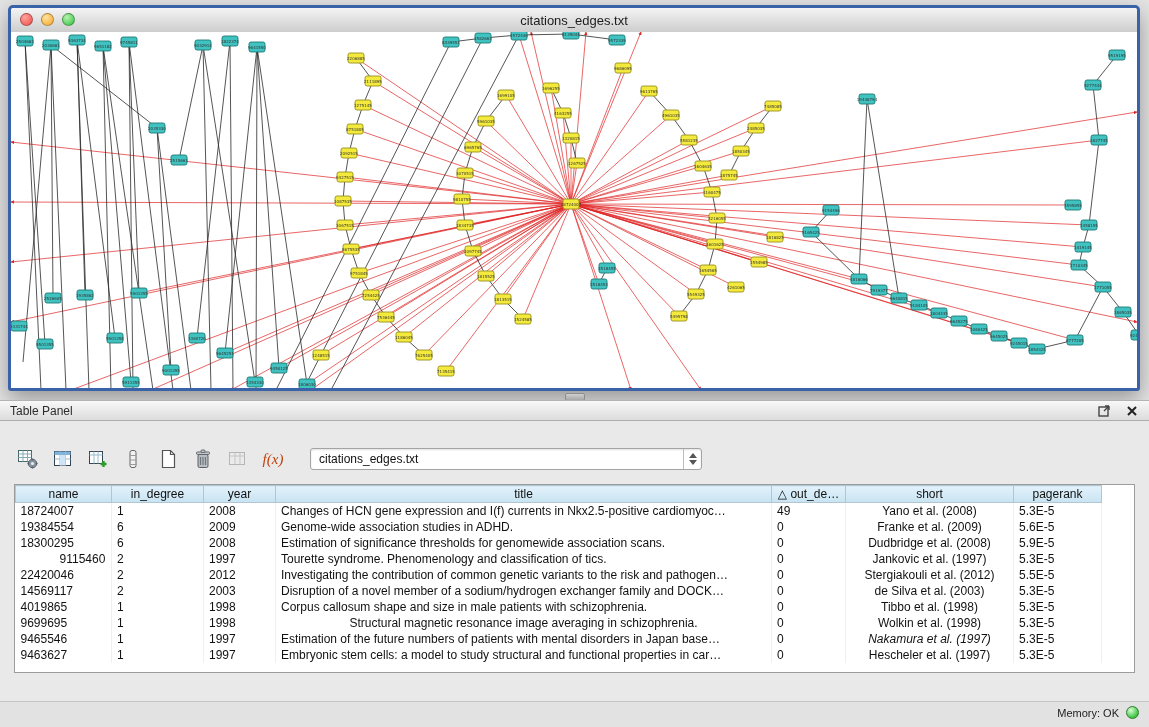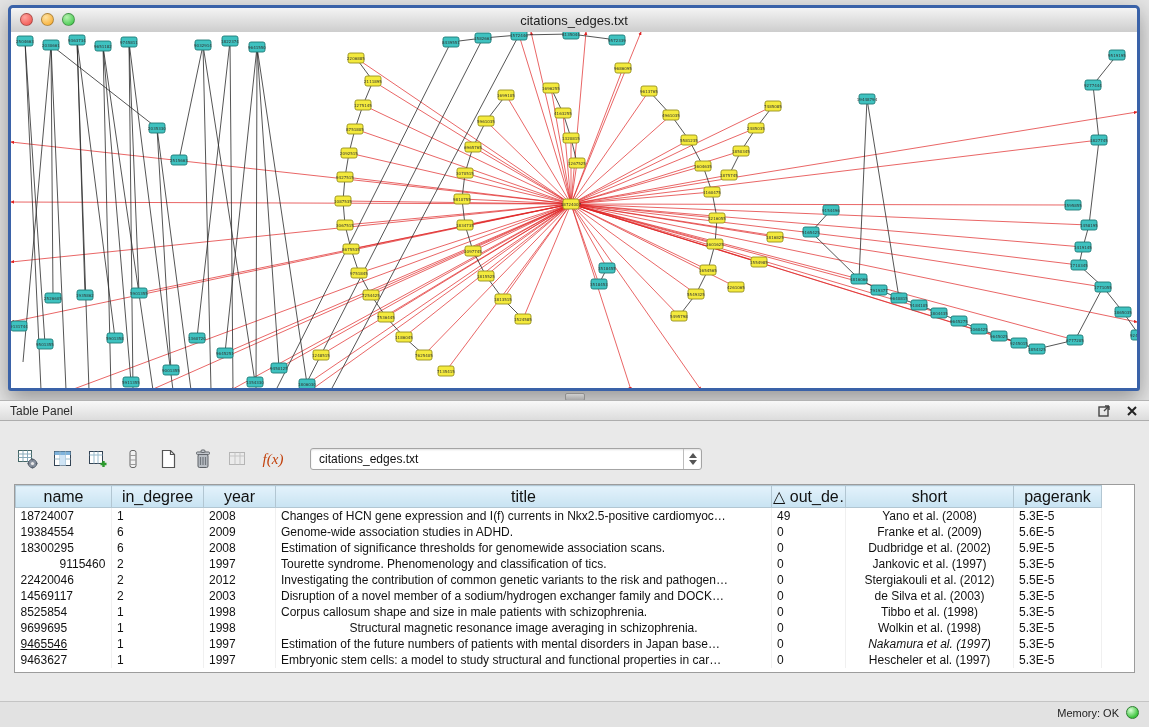--- a/index.html
+++ b/index.html
@@ -59,21 +59,21 @@
   .combo-stepper { width:17px; height:100%; border-left:1px solid #bdbdbd; display:flex; flex-direction:column; align-items:center; justify-content:center; gap:2px; }
   .arr-up { width:0; height:0; border-left:4px solid transparent; border-right:4px solid transparent; border-bottom:5px solid #555; }
   .arr-dn { width:0; height:0; border-left:4px solid transparent; border-right:4px solid transparent; border-top:5px solid #555; }
 
   .table-wrap {
     position:absolute; left:14px; top:63px; width:1121px; height:189px; box-sizing:border-box;
     background:#fff; border:1px solid #9c9c9c; overflow:hidden;
   }
   table.data { border-collapse:collapse; table-layout:fixed; width:1086px; }
   table.data th {
-    height:14px; box-sizing:border-box; font-weight:normal; font-size:16px; color:#111;
+    height:14px; box-sizing:border-box; font-weight:normal; font-size:12px; color:#111;
     background:linear-gradient(#e3f2fb,#c8e3f2); border:1px solid #b2c6d2; text-align:center;
     overflow:hidden; white-space:nowrap;
   }
   table.data td {
     height:16px; box-sizing:border-box; font-size:12px; color:#111; padding:0 5px;
     white-space:nowrap; overflow:hidden; border-right:1px solid #f0f0f0;
   }
 
   .tabs { position:absolute; left:50%; top:254px; transform:translateX(-50%); display:flex; height:20px; }
   .tab {
@@ -833,21 +833,21 @@
             <td style="text-align: left;">0</td>
             <td style="text-align: center;">Franke et al. (2009)</td>
             <td style="text-align: left;">5.6E-5</td>
           </tr>
           <tr>
             <td style="text-align: left;">18300295</td>
             <td style="text-align: left;">6</td>
             <td style="text-align: left;">2008</td>
             <td style="text-align: left;">Estimation of significance thresholds for genomewide association scans.</td>
             <td style="text-align: left;">0</td>
-            <td style="text-align: center;">Dudbridge et al. (2002)</td>
+            <td style="text-align: center;">Dudbridge et al. (2008)</td>
             <td style="text-align: left;">5.9E-5</td>
           </tr>
           <tr>
             <td style="text-align: left; padding-left: 44px;">9115460</td>
             <td style="text-align: left;">2</td>
             <td style="text-align: left;">1997</td>
             <td style="text-align: left;">Tourette syndrome. Phenomenology and classification of tics.</td>
             <td style="text-align: left;">0</td>
             <td style="text-align: center;">Jankovic et al. (1997)</td>
             <td style="text-align: left;">5.3E-5</td>
@@ -864,39 +864,39 @@
           <tr>
             <td style="text-align: left;">14569117</td>
             <td style="text-align: left;">2</td>
             <td style="text-align: left;">2003</td>
             <td style="text-align: left; margin-left: 11px;">Disruption of a novel member of a sodium/hydrogen exchanger family and DOCK…</td>
             <td style="text-align: left;">0</td>
             <td style="text-align: center;">de Silva et al. (2003)</td>
             <td style="text-align: left;">5.3E-5</td>
           </tr>
           <tr>
-            <td style="text-align: left;">8525854</td>
+            <td style="text-align: left;">4019865</td>
             <td style="text-align: left;">1</td>
             <td style="text-align: left;">1998</td>
             <td style="text-align: left;">Corpus callosum shape and size in male patients with schizophrenia.</td>
             <td style="text-align: left;">0</td>
             <td style="text-align: center;">Tibbo et al. (1998)</td>
             <td style="text-align: left;">5.3E-5</td>
           </tr>
           <tr>
             <td style="text-align: left;">9699695</td>
             <td style="text-align: left;">1</td>
             <td style="text-align: left;">1998</td>
             <td style="text-align: center; margin-left: 12px;">Structural magnetic resonance image averaging in schizophrenia.</td>
             <td style="text-align: left;">0</td>
             <td style="text-align: center;">Wolkin et al. (1998)</td>
             <td style="text-align: left;">5.3E-5</td>
           </tr>
           <tr>
-            <td style="text-align: left; text-decoration: underline;">9465546</td>
+            <td style="text-align: left;">9465546</td>
             <td style="text-align: left;">1</td>
             <td style="text-align: left;">1997</td>
             <td style="text-align: left;">Estimation of the future numbers of patients with mental disorders in Japan base…</td>
             <td style="text-align: left;">0</td>
             <td style="text-align: center; font-style: italic;">Nakamura et al. (1997)</td>
             <td style="text-align: left;">5.3E-5</td>
           </tr>
           <tr>
             <td style="text-align: left;">9463627</td>
             <td style="text-align: left;">1</td>

